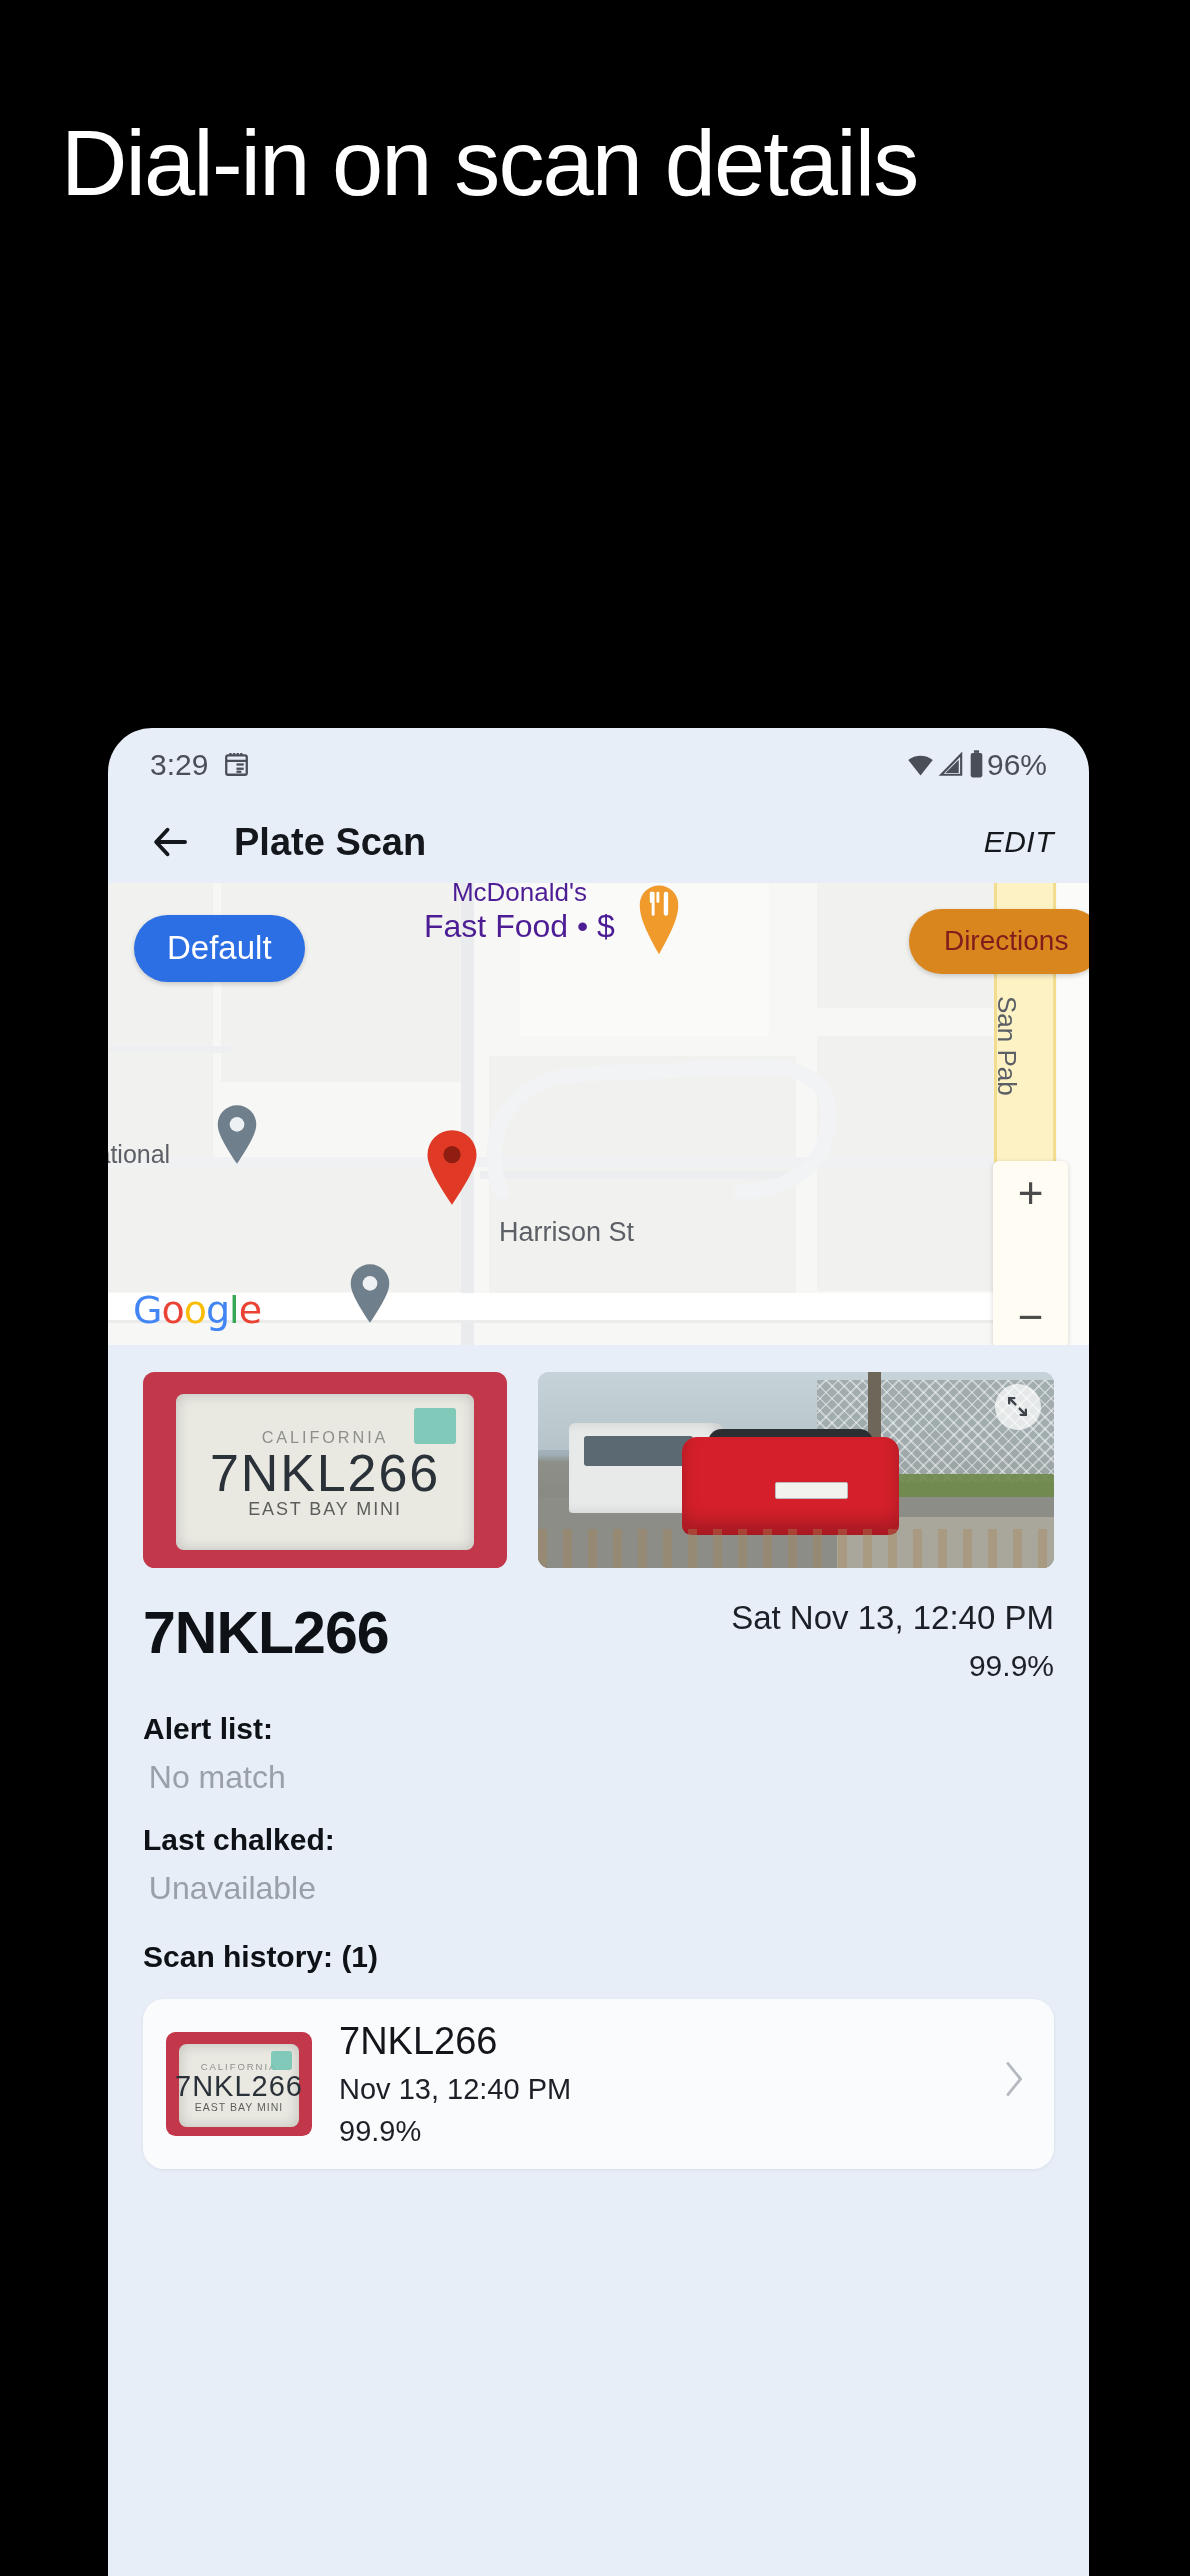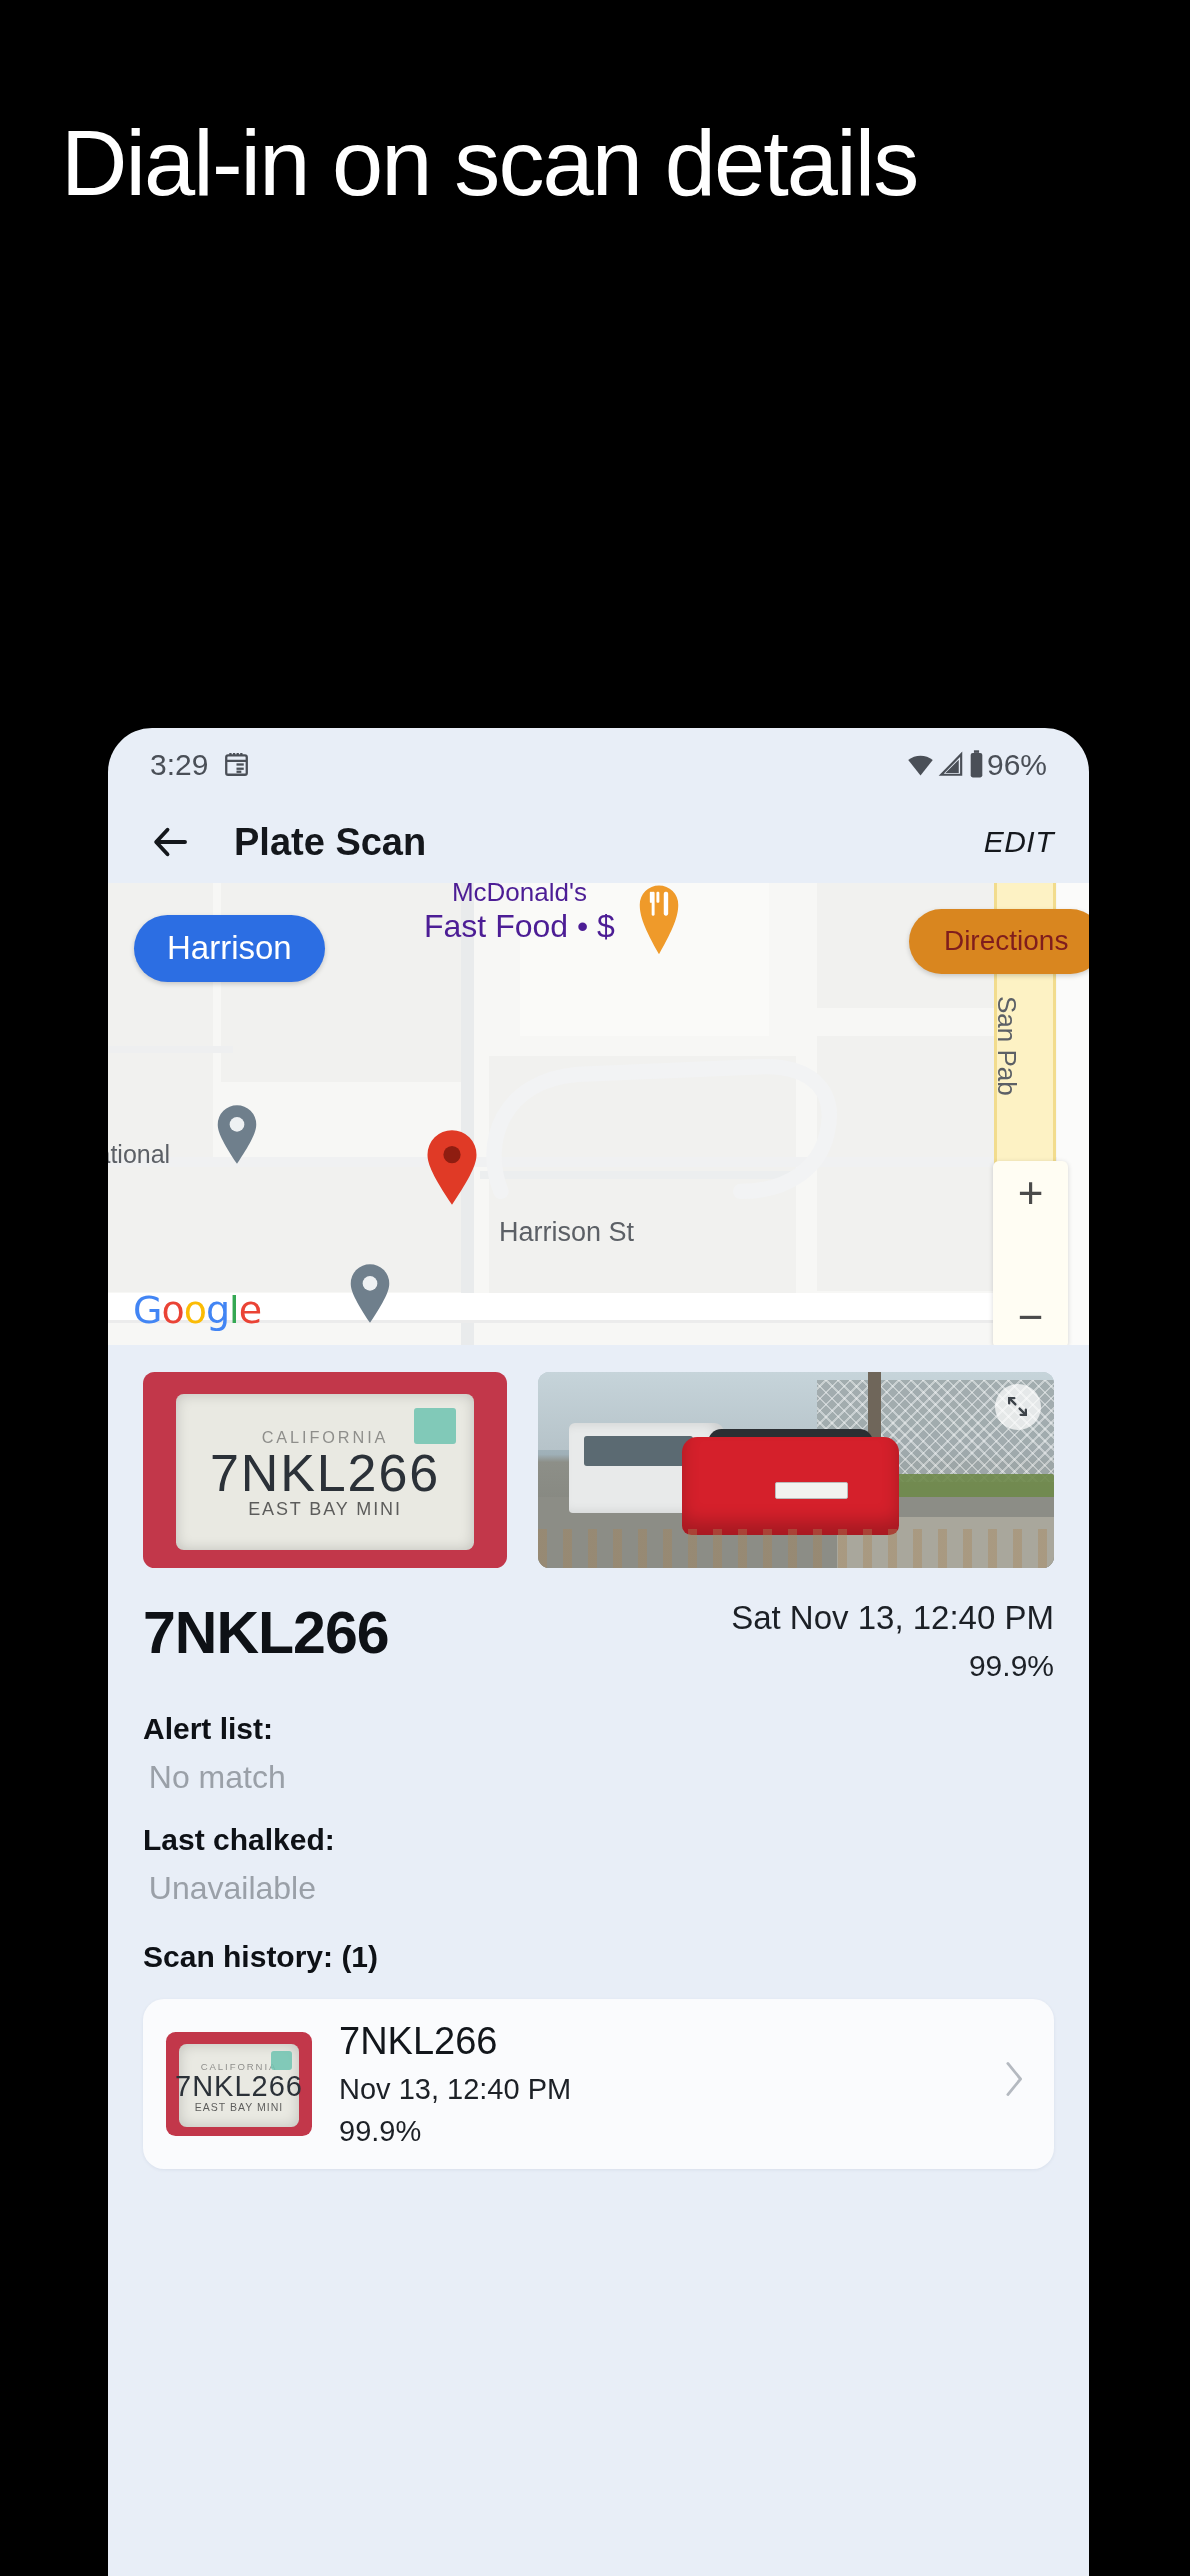--- a/index.html
+++ b/index.html
@@ -436,21 +436,21 @@
     <div class="zoom-ctl">
       <div>+</div>
       <div style="height:61px;"></div>
       <div>−</div>
     </div>
 
     <div class="gmlogo">
       <i style="color:#4285F4">G</i><i style="color:#EA4335">o</i><i style="color:#FBBC05">o</i><i style="color:#4285F4">g</i><i style="color:#34A853">l</i><i style="color:#EA4335">e</i>
     </div>
 
-    <div class="btn-default">Harrison</div>
+    <div class="btn-default">Default</div>
     <div class="btn-directions">Directions</div>
   </div>
 
   <div class="content">
 
     <div class="img-row">
       <div class="plate-img">
         <div class="plate-frame">
           <div class="plate-top">CALIFORNIA</div>
           <div class="plate-num">7NKL266</div>

